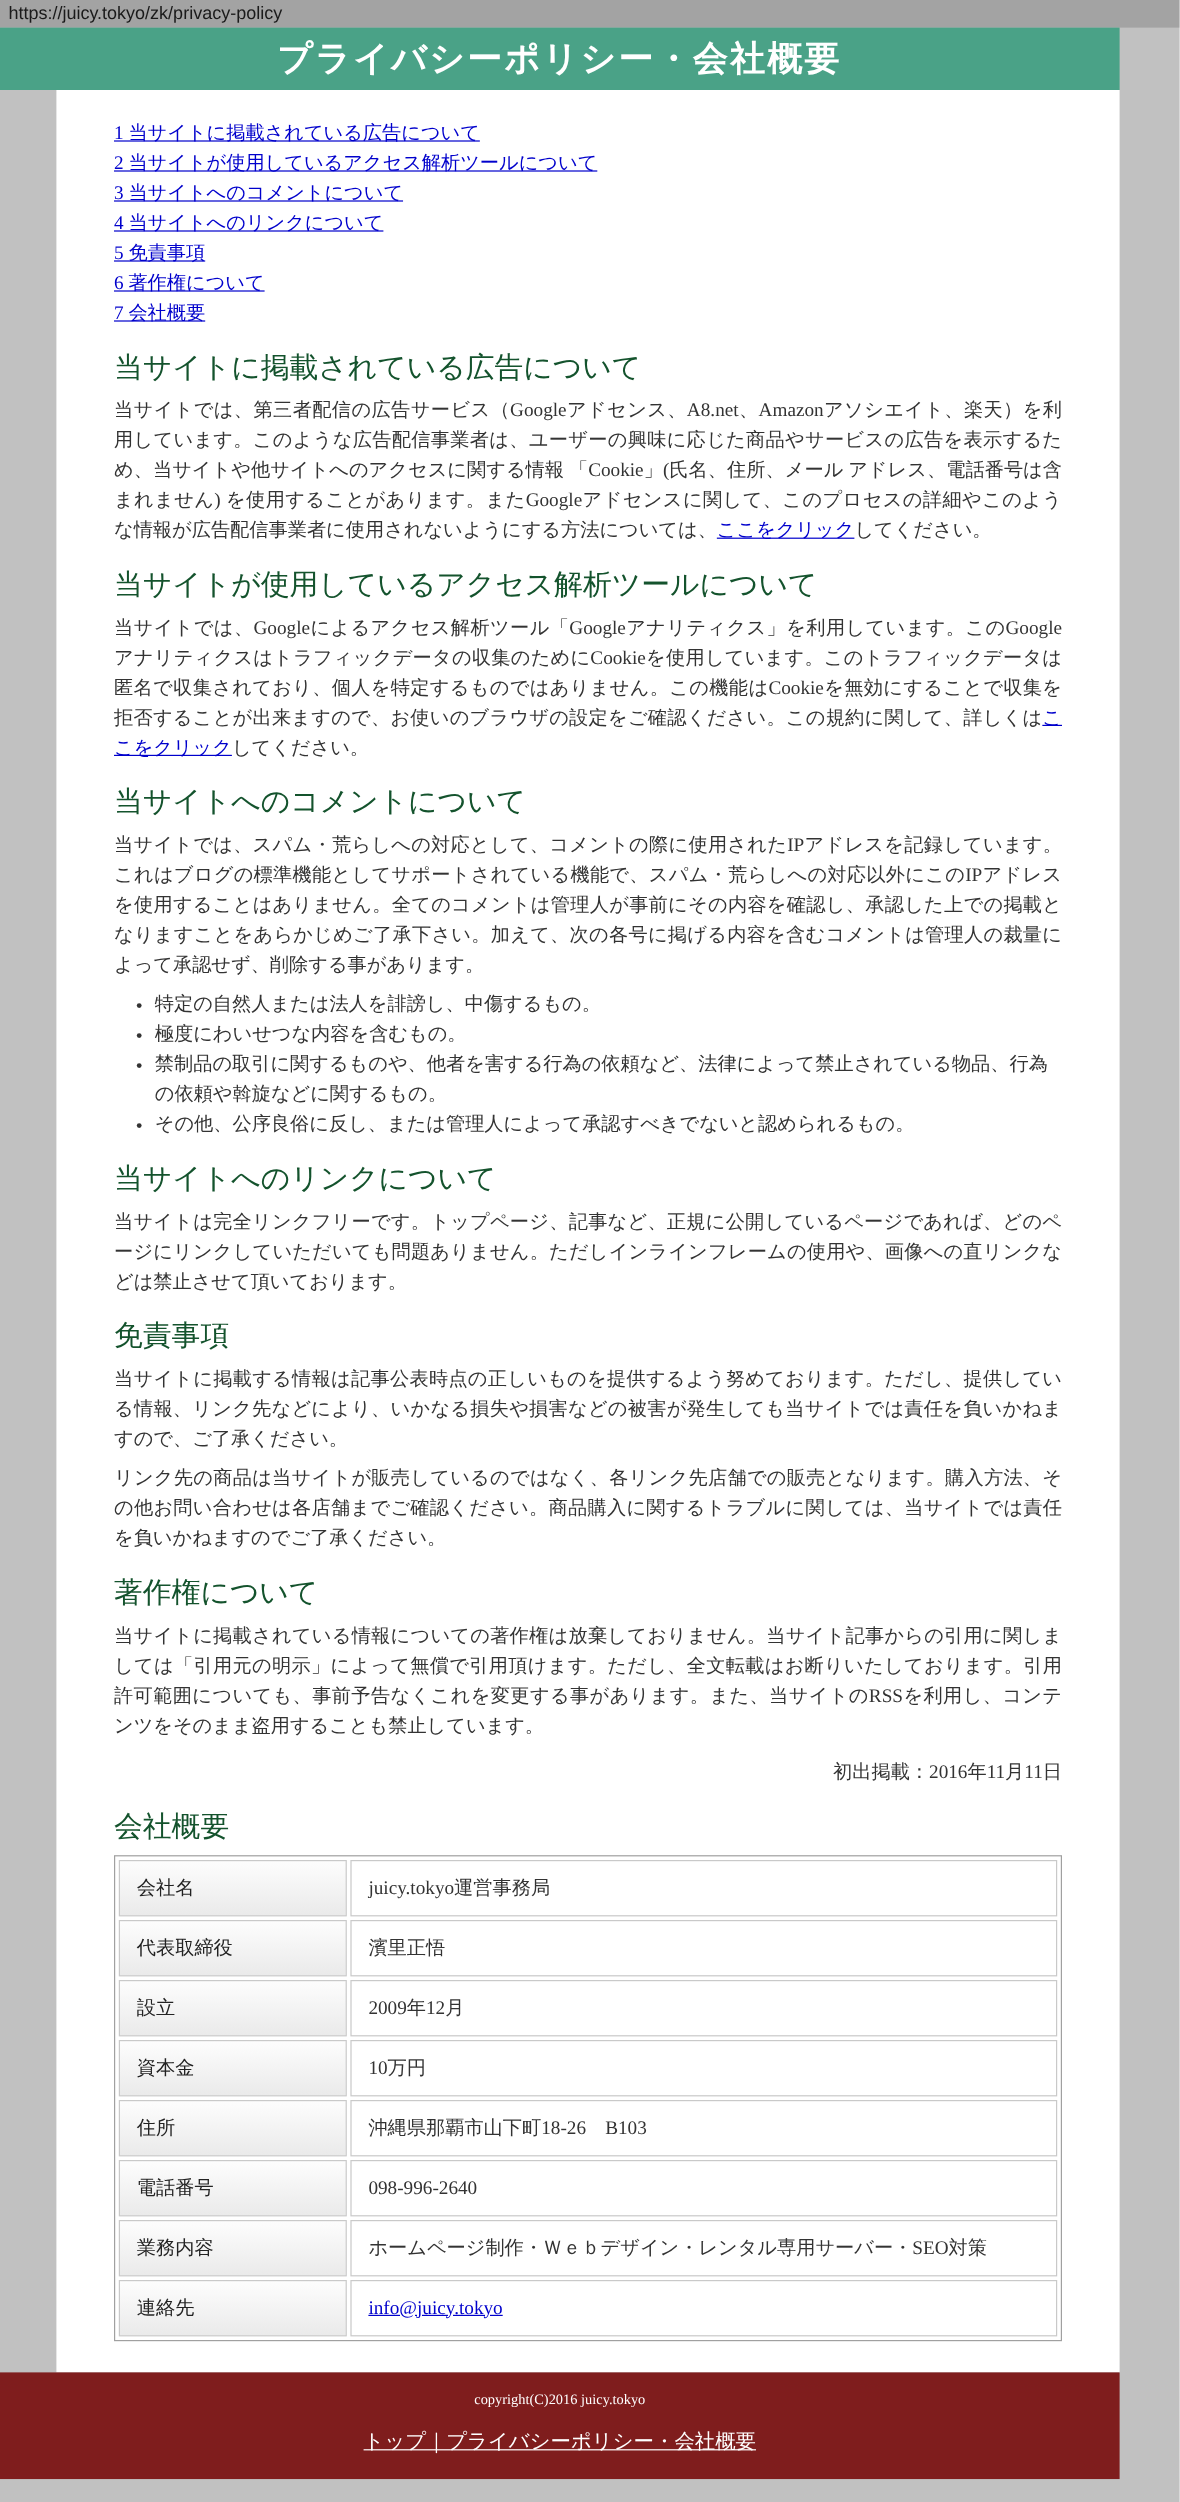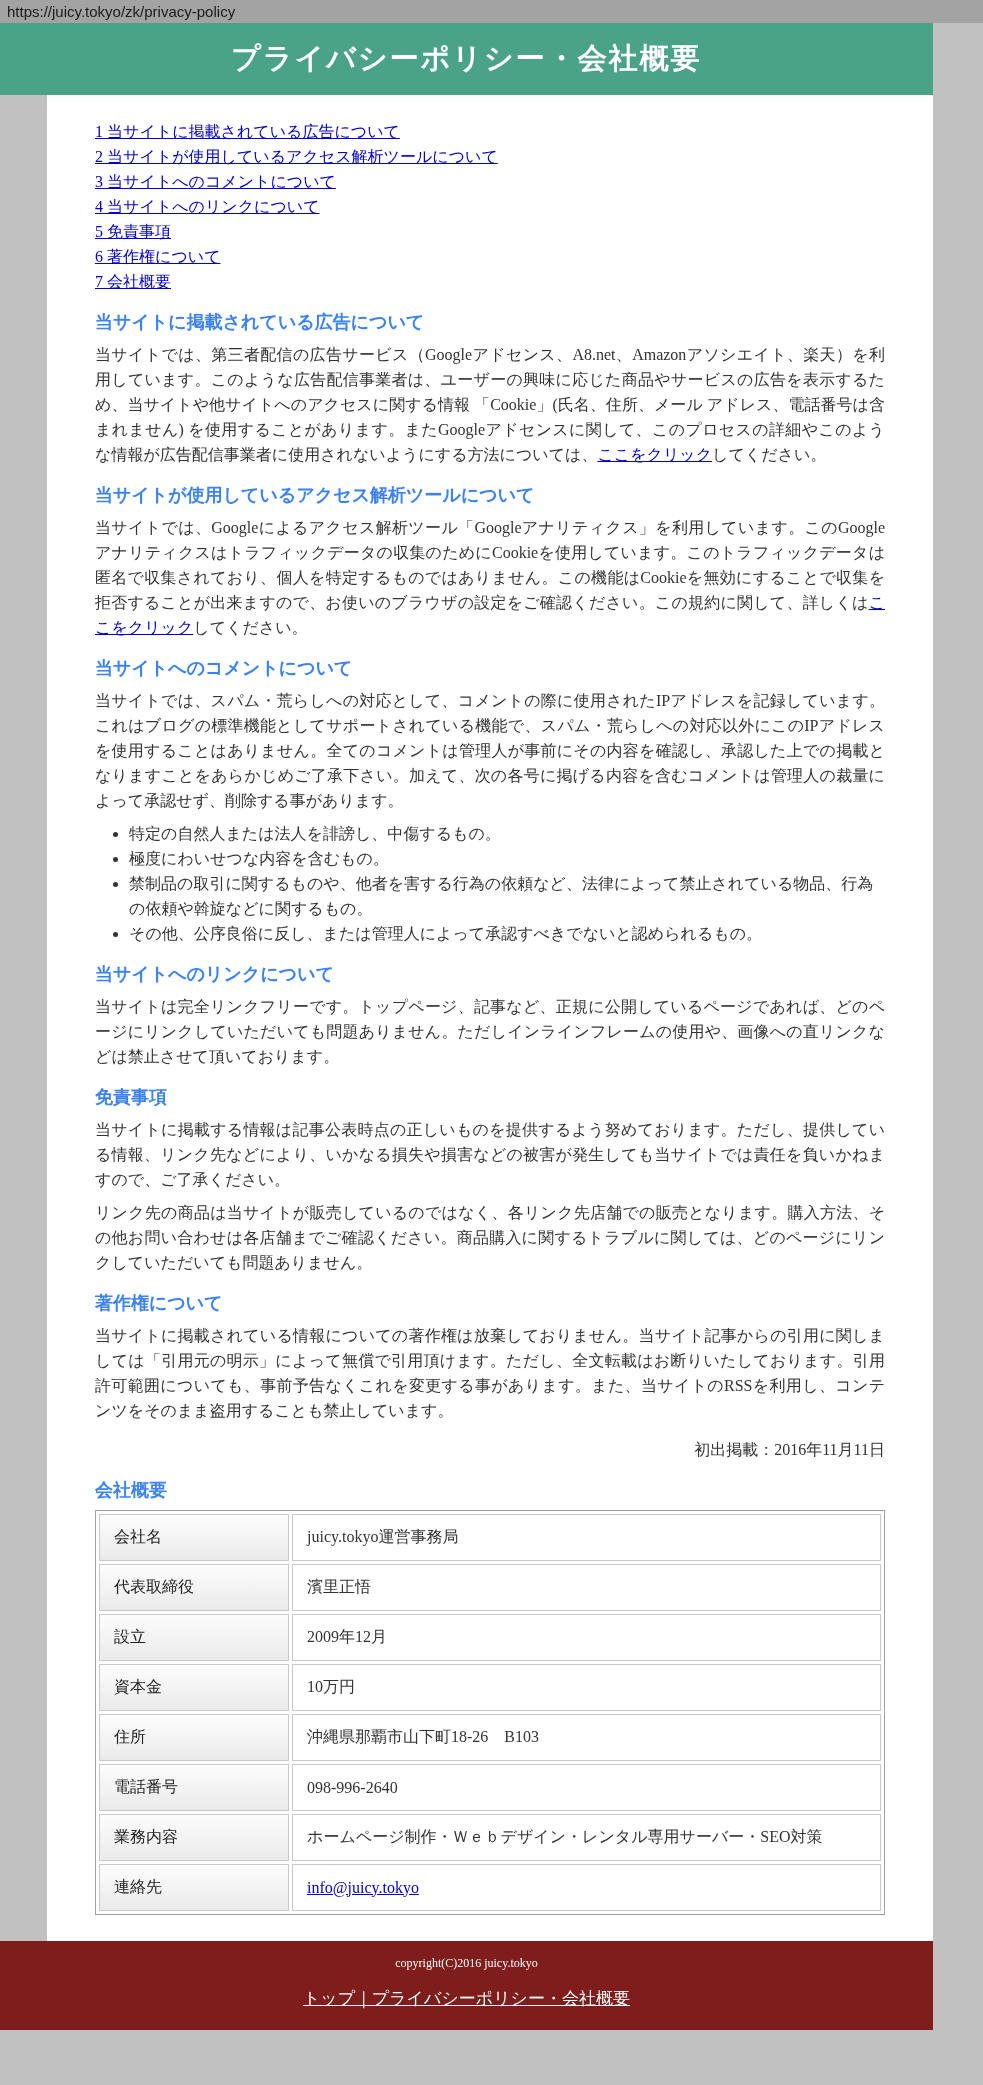--- a/index.html
+++ b/index.html
@@ -16,21 +16,21 @@
     line-height: 23px;
     padding-left: 7px;
     font-family: "Liberation Sans", sans-serif;
     font-size: 15px;
     color: #1a1a1a;
   }
   .page { width: 933px; }
   
   .site-header {
     background: #4AA287;
-    height: 72px;
+    height: 52px;
     display: flex;
     align-items: center;
     justify-content: center;
   }
   .site-header h1 {
     margin: 0;
     color: #ffffff;
     font-family: "Liberation Sans", sans-serif;
     font-size: 29px;
     font-weight: bold;
@@ -44,23 +44,23 @@
   }
   .toc { margin: 10px 0 8px 0; }
   .toc-item { line-height: 25px; }
   .toc-item a, .inline-link {
     color: #0000cc;
     text-decoration: underline;
   }
   .toc-item a { font-size: 16px; }
   h2 {
     font-family: "Liberation Sans", sans-serif;
-    font-size: 18px;
-    font-weight: bold;
-    color: #3b82f6;
+    font-size: 24px;
+    font-weight: normal;
+    color: #14532d;
     margin: 16px 0 6px 0;
   }
   p {
     font-size: 16px;
     line-height: 25px;
     margin: 8px 0;
     text-align: justify;
   }
   ul { margin: 8px 0 12px 0; padding-left: 34px; }
   li { font-size: 16px; line-height: 25px; }
@@ -161,21 +161,21 @@
     </section>
 
     <section>
       <h2>当サイトへのリンクについて</h2>
       <p>当サイトは完全リンクフリーです。トップページ、記事など、正規に公開しているページであれば、どのページにリンクしていただいても問題ありません。ただしインラインフレームの使用や、画像への直リンクなどは禁止させて頂いております。</p>
     </section>
 
     <section>
       <h2>免責事項</h2>
       <p>当サイトに掲載する情報は記事公表時点の正しいものを提供するよう努めております。ただし、提供している情報、リンク先などにより、いかなる損失や損害などの被害が発生しても当サイトでは責任を負いかねますので、ご了承ください。</p>
-      <p>リンク先の商品は当サイトが販売しているのではなく、各リンク先店舗での販売となります。購入方法、その他お問い合わせは各店舗までご確認ください。商品購入に関するトラブルに関しては、どのページにリンクしていただいても問題ありません。</p>
+      <p>リンク先の商品は当サイトが販売しているのではなく、各リンク先店舗での販売となります。購入方法、その他お問い合わせは各店舗までご確認ください。商品購入に関するトラブルに関しては、当サイトでは責任を負いかねますのでご了承ください。</p>
     </section>
 
     <section>
       <h2>著作権について</h2>
       <p>当サイトに掲載されている情報についての著作権は放棄しておりません。当サイト記事からの引用に関しましては「引用元の明示」によって無償で引用頂けます。ただし、全文転載はお断りいたしております。引用許可範囲についても、事前予告なくこれを変更する事があります。また、当サイトのRSSを利用し、コンテンツをそのまま盗用することも禁止しています。</p>
       <p class="date-note">初出掲載：2016年11月11日</p>
     </section>
 
     <section>
       <h2>会社概要</h2>

